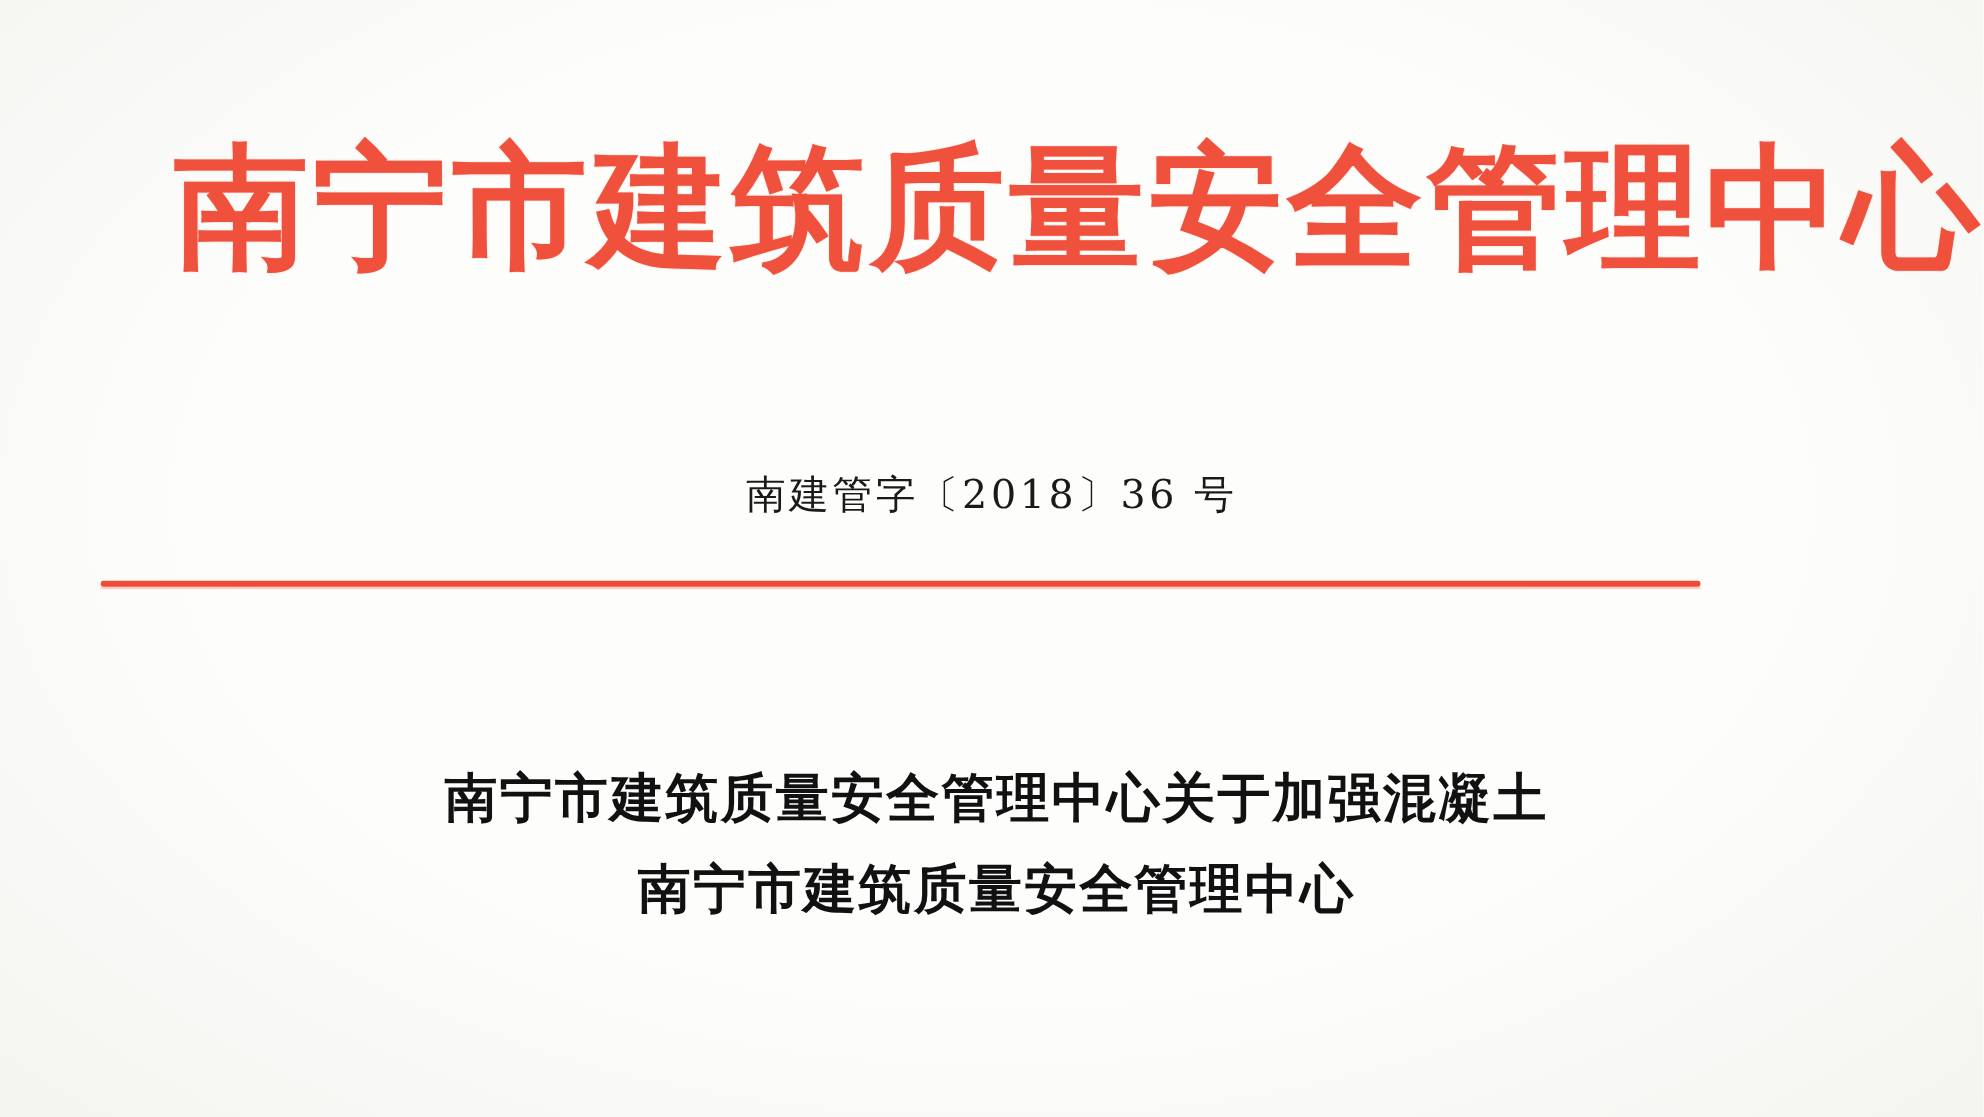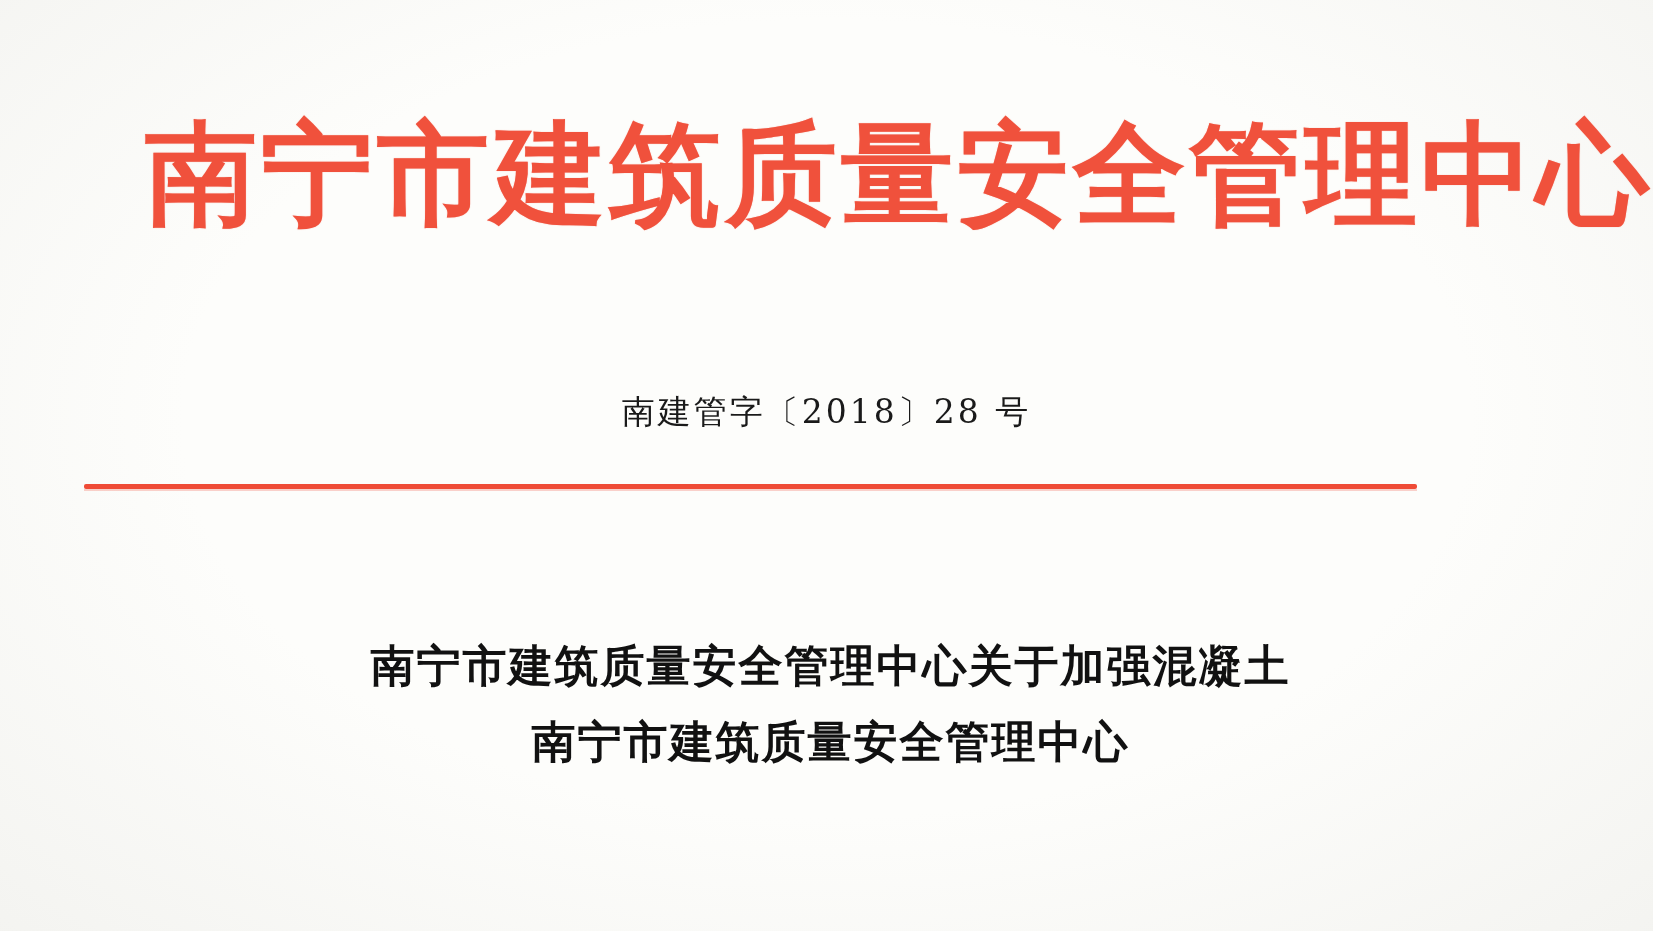--- a/index.html
+++ b/index.html
@@ -93,21 +93,21 @@
     white-space: nowrap;
   }
 </style>
 </head>
 <body>
 
 <div class="page">
 
   <div class="masthead">南宁市建筑质量安全管理中心</div>
 
-  <div class="doc-number">南建管字〔2018〕28 号</div>
+  <div class="doc-number">南建管字〔2018〕36 号</div>
 
   <div class="red-rule"></div>
 
   <div class="title-block">
     <span class="title-line">南宁市建筑质量安全管理中心关于加强混凝土</span>
     <span class="title-line">南宁市建筑质量安全管理中心</span>
   </div>
 
 </div>
 

